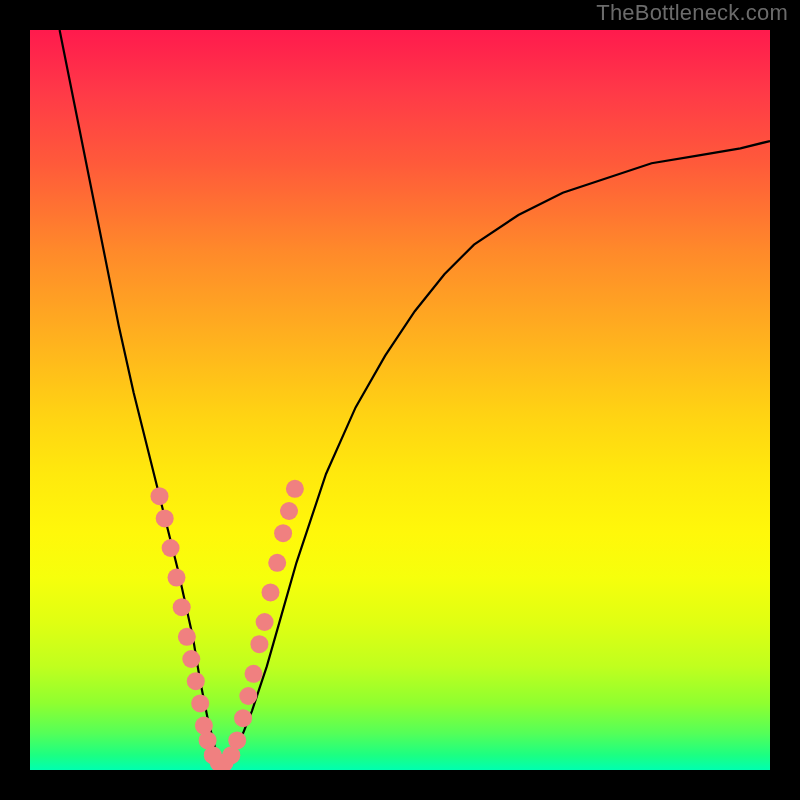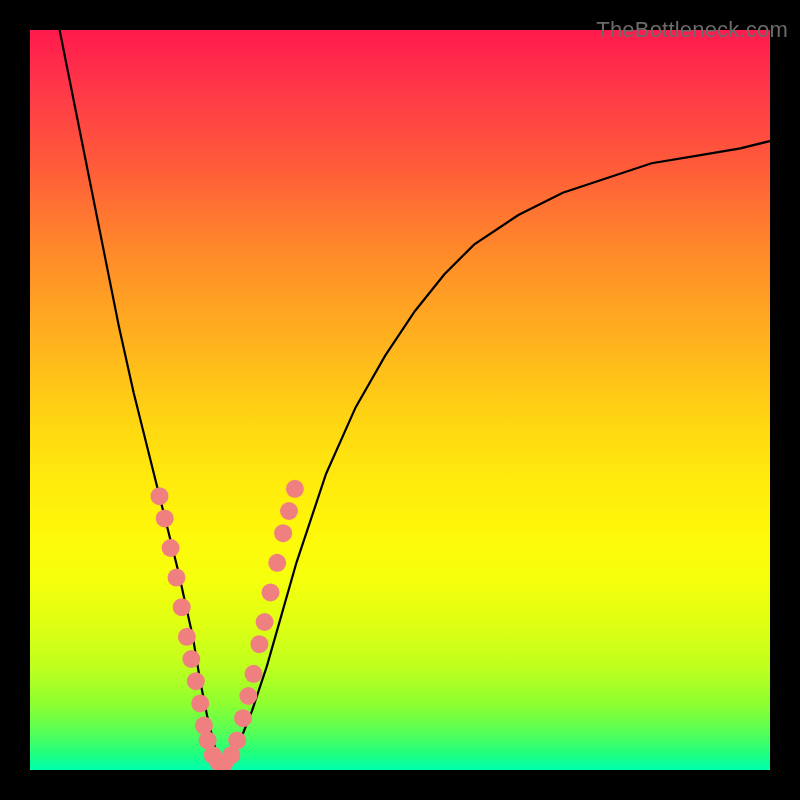--- a/index.html
+++ b/index.html
@@ -43,21 +43,21 @@
   }
   .plot-svg {
     position: absolute;
     left: 0;
     top: 0;
     width: 740px;
     height: 740px;
   }
   .watermark {
     position: absolute;
-    top: 17px;
+    top: 0;
     right: 12px;
     color: #6b6b6b;
     font-size: 22px;
     letter-spacing: 0.2px;
     user-select: none;
   }
 </style>
 </head>
 <body>
 

